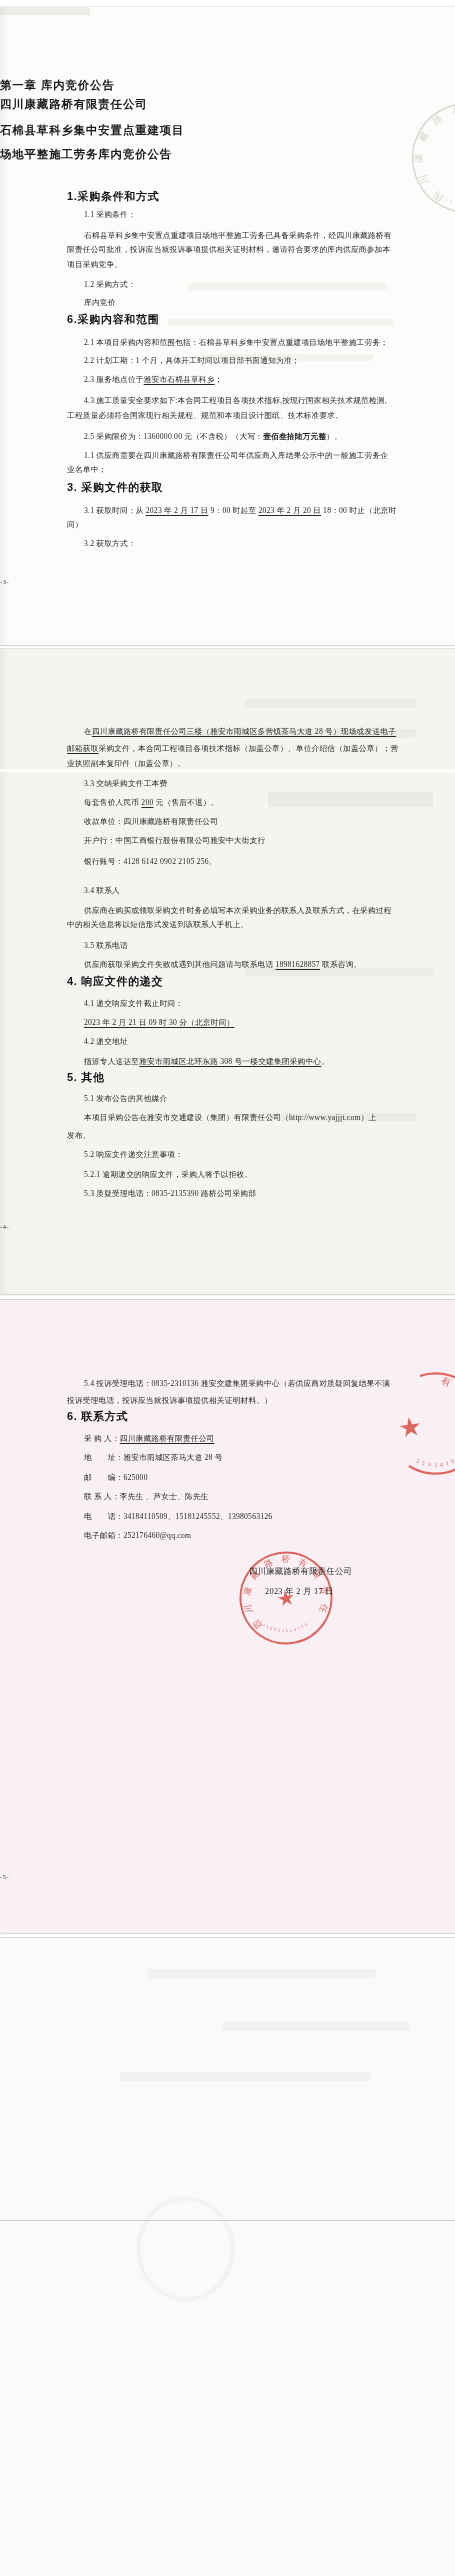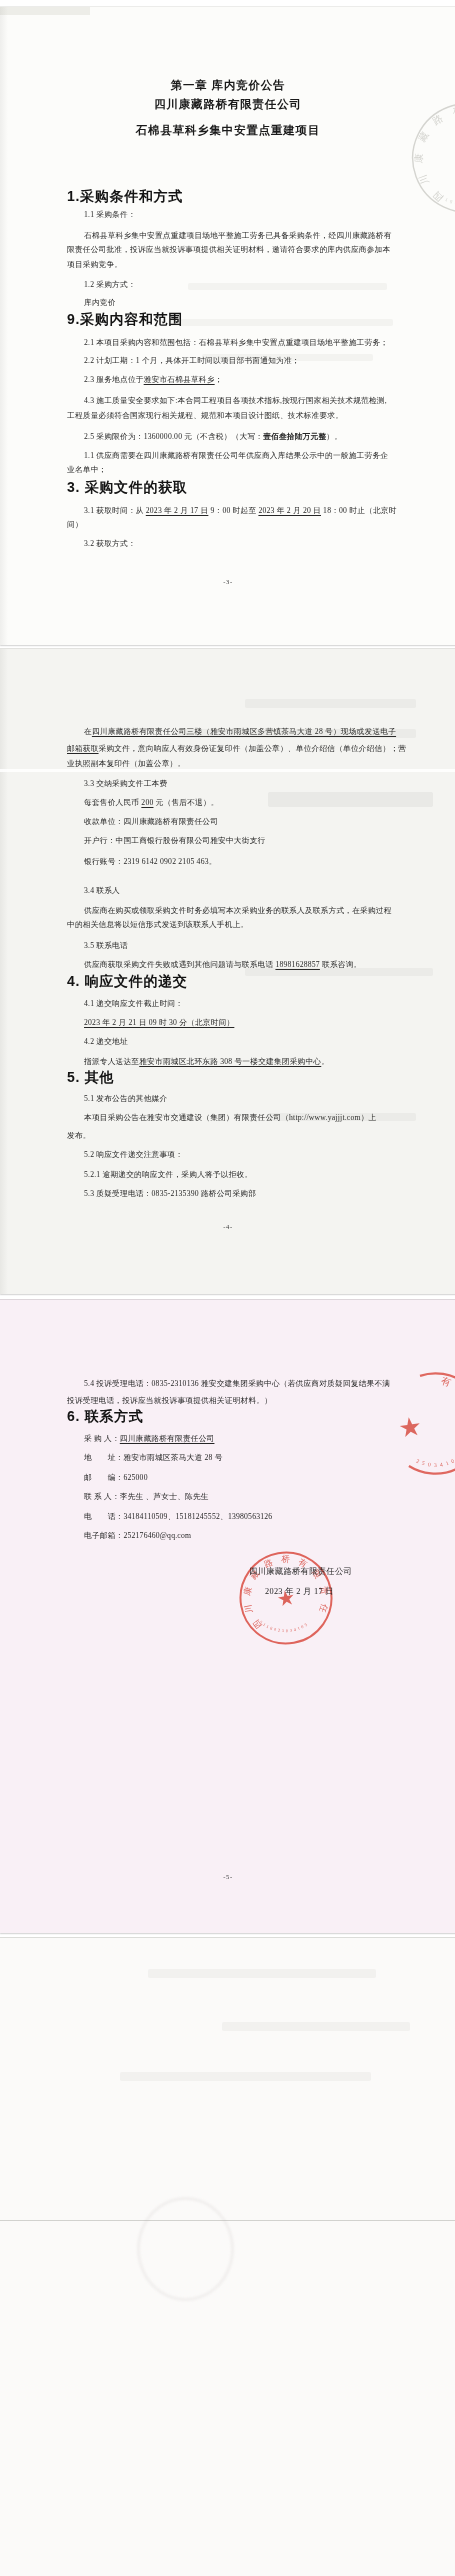--- a/index.html
+++ b/index.html
@@ -10,22 +10,22 @@
   #p1{height:638px;margin-top:5.7px;background:#fcfcfa;border-top:0.6px solid #ececea;}
   #p2{height:645px;margin-top:3.4px;background:#f4f4f1;border-top:0.6px solid #e2e2df;}
   #p3{height:633px;margin-top:4.6px;background:#f9f0f6;border-top:0.6px solid #ddd5da;}
   #p4{height:642px;margin-top:4.6px;background:#fbfaf9;border-top:0.6px solid #dcdcd9;}
   .edge-shade{position:absolute;left:0;top:0;bottom:0;width:8px;
     background:linear-gradient(90deg,rgba(120,120,115,.10),rgba(120,120,115,0));}
   .corner-shade{position:absolute;left:0;top:0;width:90px;height:8.5px;background:#e8e8e4;opacity:.8;}
   .ln{position:absolute;left:67px;font-size:7.7px;letter-spacing:0.2px;line-height:13.7px;
       color:#262626;white-space:nowrap;}
   .first{left:84px;}
-  .center{left:0;right:0;text-align:center;}
-  .heading{font-family:"Liberation Sans",sans-serif;font-weight:700;font-size:14px;
+  .center{left:0;right:0;}
+  .heading{font-family:"Liberation Sans",sans-serif;font-weight:700;font-size:11px;
       letter-spacing:0.7px;color:#141414;}
   .title{font-family:"Liberation Sans",sans-serif;font-weight:700;font-size:11.4px;
       letter-spacing:0.9px;color:#1a1a1a;}
   .u{text-decoration:underline;text-underline-offset:1.7px;}
   .b{font-weight:700;font-family:Liberation Mono, monospace;}
   .pageno{font-size:6.5px;color:#3a3a3a;letter-spacing:0.6px;}
   .sign{position:absolute;font-size:8.3px;color:#1f1f1f;letter-spacing:0.3px;white-space:nowrap;}
   .stamp{position:absolute;}
   .stamp text{font-family:"Liberation Serif",serif;}
   .g{position:absolute;background:rgba(125,125,118,.07);filter:blur(0.7px);border-radius:1.7px;}
@@ -57,30 +57,31 @@
         <text font-size="8.5" fill="#b2b2ab" letter-spacing="5">
           <textPath href="#s1bot">5118025034105</textPath>
         </text>
         <text x="105" y="121" font-size="42" fill="#bcbcb5" text-anchor="middle">★</text>
       </g>
     </svg>
 
     <div class="ln title center" style="top:72px">第一章 库内竞价公告</div>
     <div class="ln title center" style="top:91px">四川康藏路桥有限责任公司</div>
     <div class="ln title center" style="top:117px">石棉县草科乡集中安置点重建项目</div>
+    <div class="ln title center" style="top:141px">场地平整施工劳务库内竞价公告</div>
 
     <div class="ln heading" style="top:183px">1.采购条件和方式</div>
     <div class="ln first" style="top:201px">1.1 采购条件：</div>
     <div class="ln first" style="top:222px">石棉县草科乡集中安置点重建项目场地平整施工劳务已具备采购条件，经四川康藏路桥有</div>
     <div class="ln" style="top:236px">限责任公司批准，投诉应当就投诉事项提供相关证明材料，邀请符合要求的库内供应商参加本</div>
     <div class="ln" style="top:251px">项目采购竞争。</div>
     <div class="ln first" style="top:271px">1.2 采购方式：</div>
     <div class="ln first" style="top:289px">库内竞价</div>
 
-    <div class="ln heading" style="top:306px">9.采购内容和范围</div>
+    <div class="ln heading" style="top:306px">6.采购内容和范围</div>
     <div class="ln first" style="top:329px">2.1 本项目采购内容和范围包括：石棉县草科乡集中安置点重建项目场地平整施工劳务；</div>
     <div class="ln first" style="top:347px">2.2 计划工期：1 个月，具体开工时间以项目部书面通知为准；</div>
     <div class="ln first" style="top:366px">
       <span>2.3 服务地点位于</span><span class="u">雅安市石棉县草科乡</span><span>；</span>
     </div>
     <div class="ln first" style="top:387px">4.3 施工质量安全要求如下:本合同工程项目各项技术指标,按现行国家相关技术规范检测,</div>
     <div class="ln" style="top:402px">工程质量必须符合国家现行相关规程、规范和本项目设计图纸、技术标准要求。</div>
     <div class="ln first" style="top:423px">
       <span>2.5 采购限价为：1360000.00 元（不含税）（大写：</span><span class="b">壹佰叁拾陆万元整</span><span>）。</span>
     </div>
@@ -102,31 +103,31 @@
   </div>
 
   <div class="page" id="p2">
     <div class="edge-shade"></div>
     <div class="streak" style="top:120px"></div>
 
     <div class="ln first" style="top:76px">
       <span>在</span><span class="u">四川康藏路桥有限责任公司三楼（雅安市雨城区多营镇茶马大道 28 号）现场或发送电子</span>
     </div>
     <div class="ln" style="top:93px">
-      <span class="u">邮箱获取</span><span>采购文件，意向响应人有效身份证复印件（加盖公章）、单位介绍信（单位介绍信）；营</span>
+      <span class="u">邮箱获取</span><span>采购文件，本合同工程项目各项技术指标（加盖公章）、单位介绍信（加盖公章）；营</span>
     </div>
     <div class="ln" style="top:108px">业执照副本复印件（加盖公章）。</div>
 
     <div class="ln first" style="top:128px">3.3 交纳采购文件工本费</div>
     <div class="ln first" style="top:147px">
       <span>每套售价人民币 </span><span class="u">200</span><span> 元（售后不退）。</span>
     </div>
     <div class="ln first" style="top:166px">收款单位：四川康藏路桥有限责任公司</div>
     <div class="ln first" style="top:185px">开户行：中国工商银行股份有限公司雅安中大街支行</div>
-    <div class="ln first" style="top:206px">银行账号：2319 6142 0902 2105 463。</div>
+    <div class="ln first" style="top:206px">银行账号：4128 6142 0902 2105 256。</div>
 
     <div class="ln first" style="top:235px">3.4 联系人</div>
     <div class="ln first" style="top:255px">供应商在购买或领取采购文件时务必填写本次采购业务的联系人及联系方式，在采购过程</div>
     <div class="ln" style="top:269px">中的相关信息将以短信形式发送到该联系人手机上。</div>
 
     <div class="ln first" style="top:290px">3.5 联系电话</div>
     <div class="ln first" style="top:309px">
       <span>供应商获取采购文件失败或遇到其他问题请与联系电话 </span><span class="u">18981628857</span><span> 联系咨询。</span>
     </div>
 

